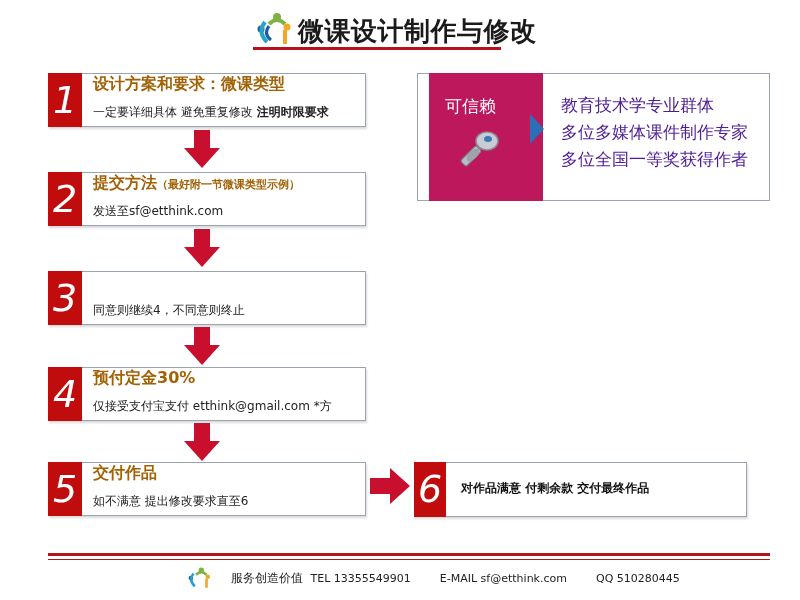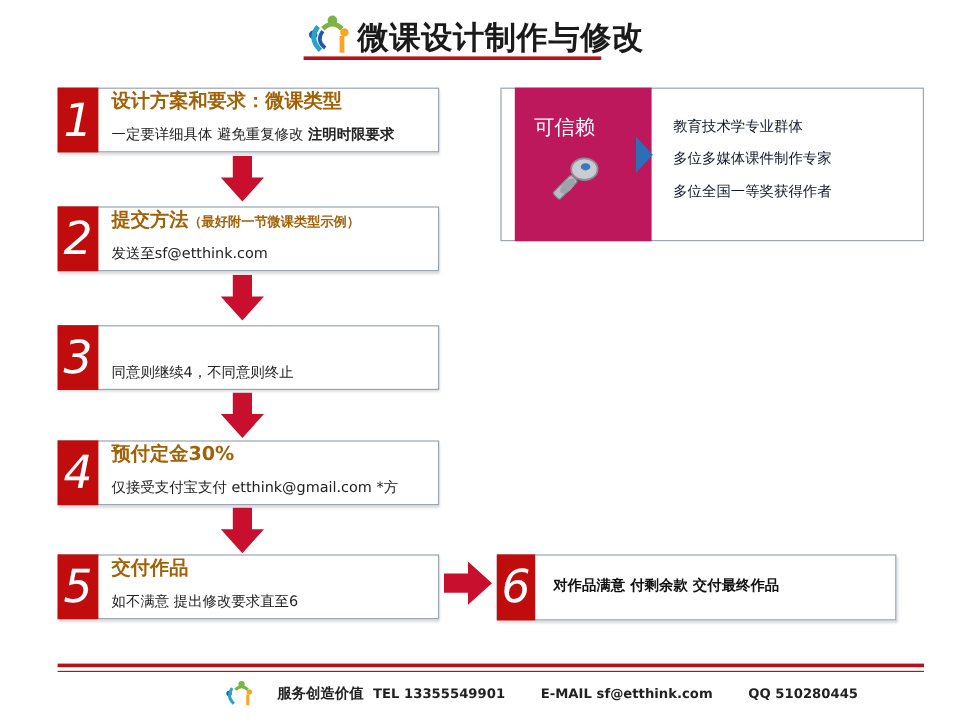--- a/index.html
+++ b/index.html
@@ -38,27 +38,27 @@
 
   
   .trust { position:absolute; left:417px; top:73px; width:353px; height:128px; background:#fff;
            border:1px solid #9aa5b1; box-sizing:border-box; }
   .trust .blue { position:absolute; left:-1px; top:-1px; width:114px; height:128px; background:#be185d;margin-left:12px; }
   .trust .pointer { position:absolute; left:112px; top:40px; width:0; height:0;
                     border-top:15px solid transparent; border-bottom:15px solid transparent; border-left:14px solid #2b6fb7; }
   .trust .blue-label { position:absolute; left:16px; top:22px; color:#fff; font-size:17px; white-space:nowrap; }
   .trust .key { position:absolute; left:30px; top:54px; width:44px; height:44px; }
   .trust .lines { position:absolute; left:143px; top:18px; }
-  .trust .line { font-size:12px; color:#0f172a; line-height:27px; white-space:nowrap; }
+  .trust .line { font-size:17px; color:#4c1d95; line-height:27px; white-space:nowrap; }
 
   
   .ft-thick { left:48px; top:553px; width:722px; height:3px; background:#b5121b; }
   .ft-thin { left:48px; top:559px; width:722px; height:1px; background:#b5121b; }
   .ft-logo { left:187px; top:566px; width:26px; height:24px; }
-  .ft-text { left:231px; top:570px; font-size:11px; font-weight:bold; color:#222; white-space:nowrap; }
+  .ft-text { left:231px; top:570px; font-size:11px; font-weight:normal; color:#222; white-space:nowrap; }
   .ft-text .slogan { font-size:12px; margin-right:4px; }
   .ft-text .gap { display:inline-block; width:22px; }
 </style>
 </head>
 <body>
 
 <div class="abs hdr-logo">
   <svg width="40" height="34" viewBox="0 0 40 34">
     <circle cx="22" cy="5" r="4" fill="#7cb342"></circle>
     <path d="M14 12 Q22 4 30 12" stroke="#7cb342" stroke-width="4" fill="none"></path>

